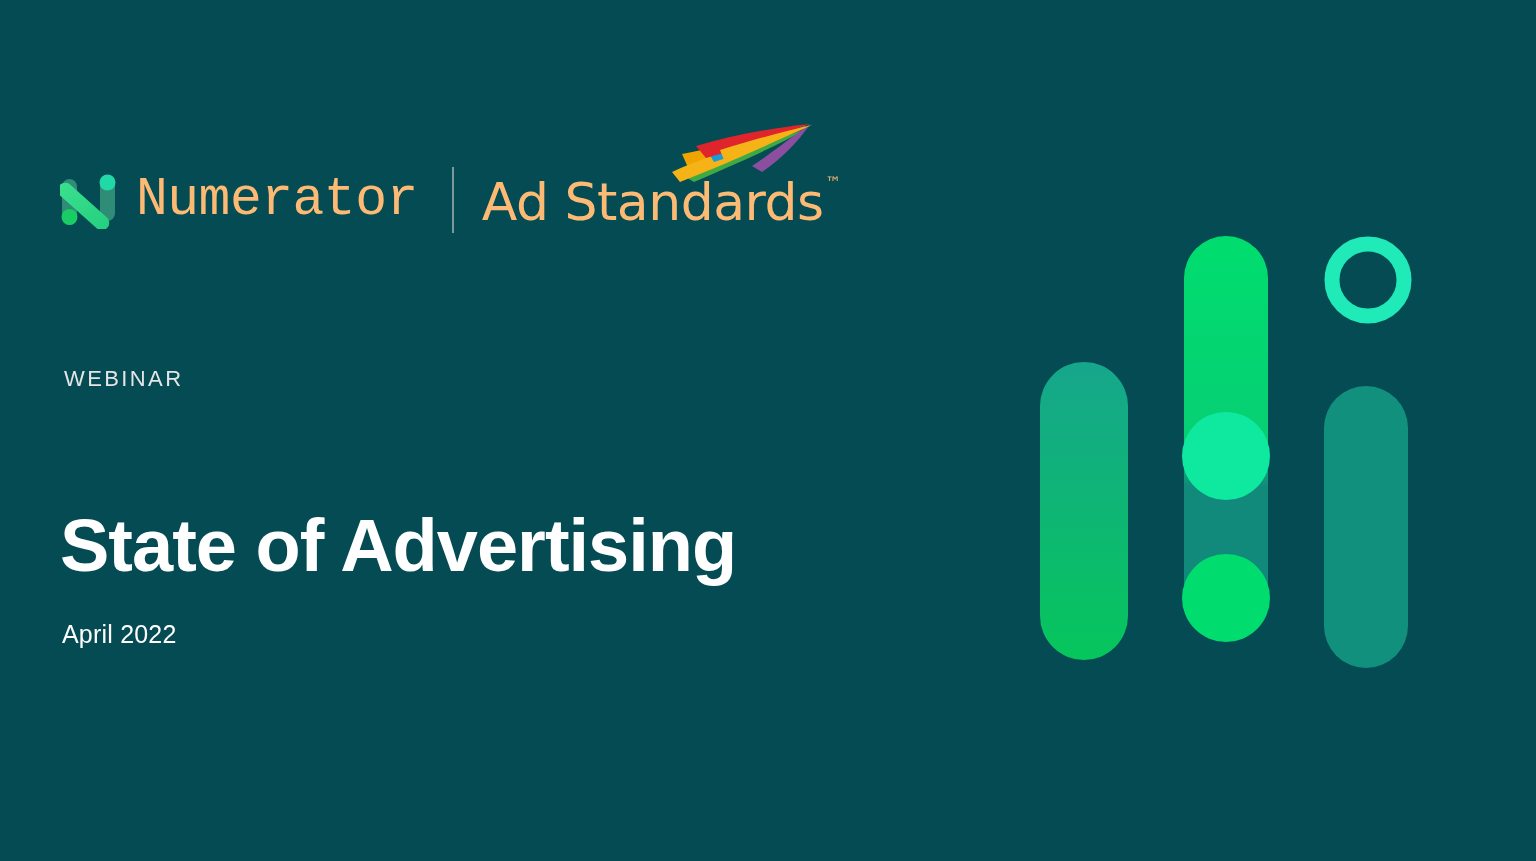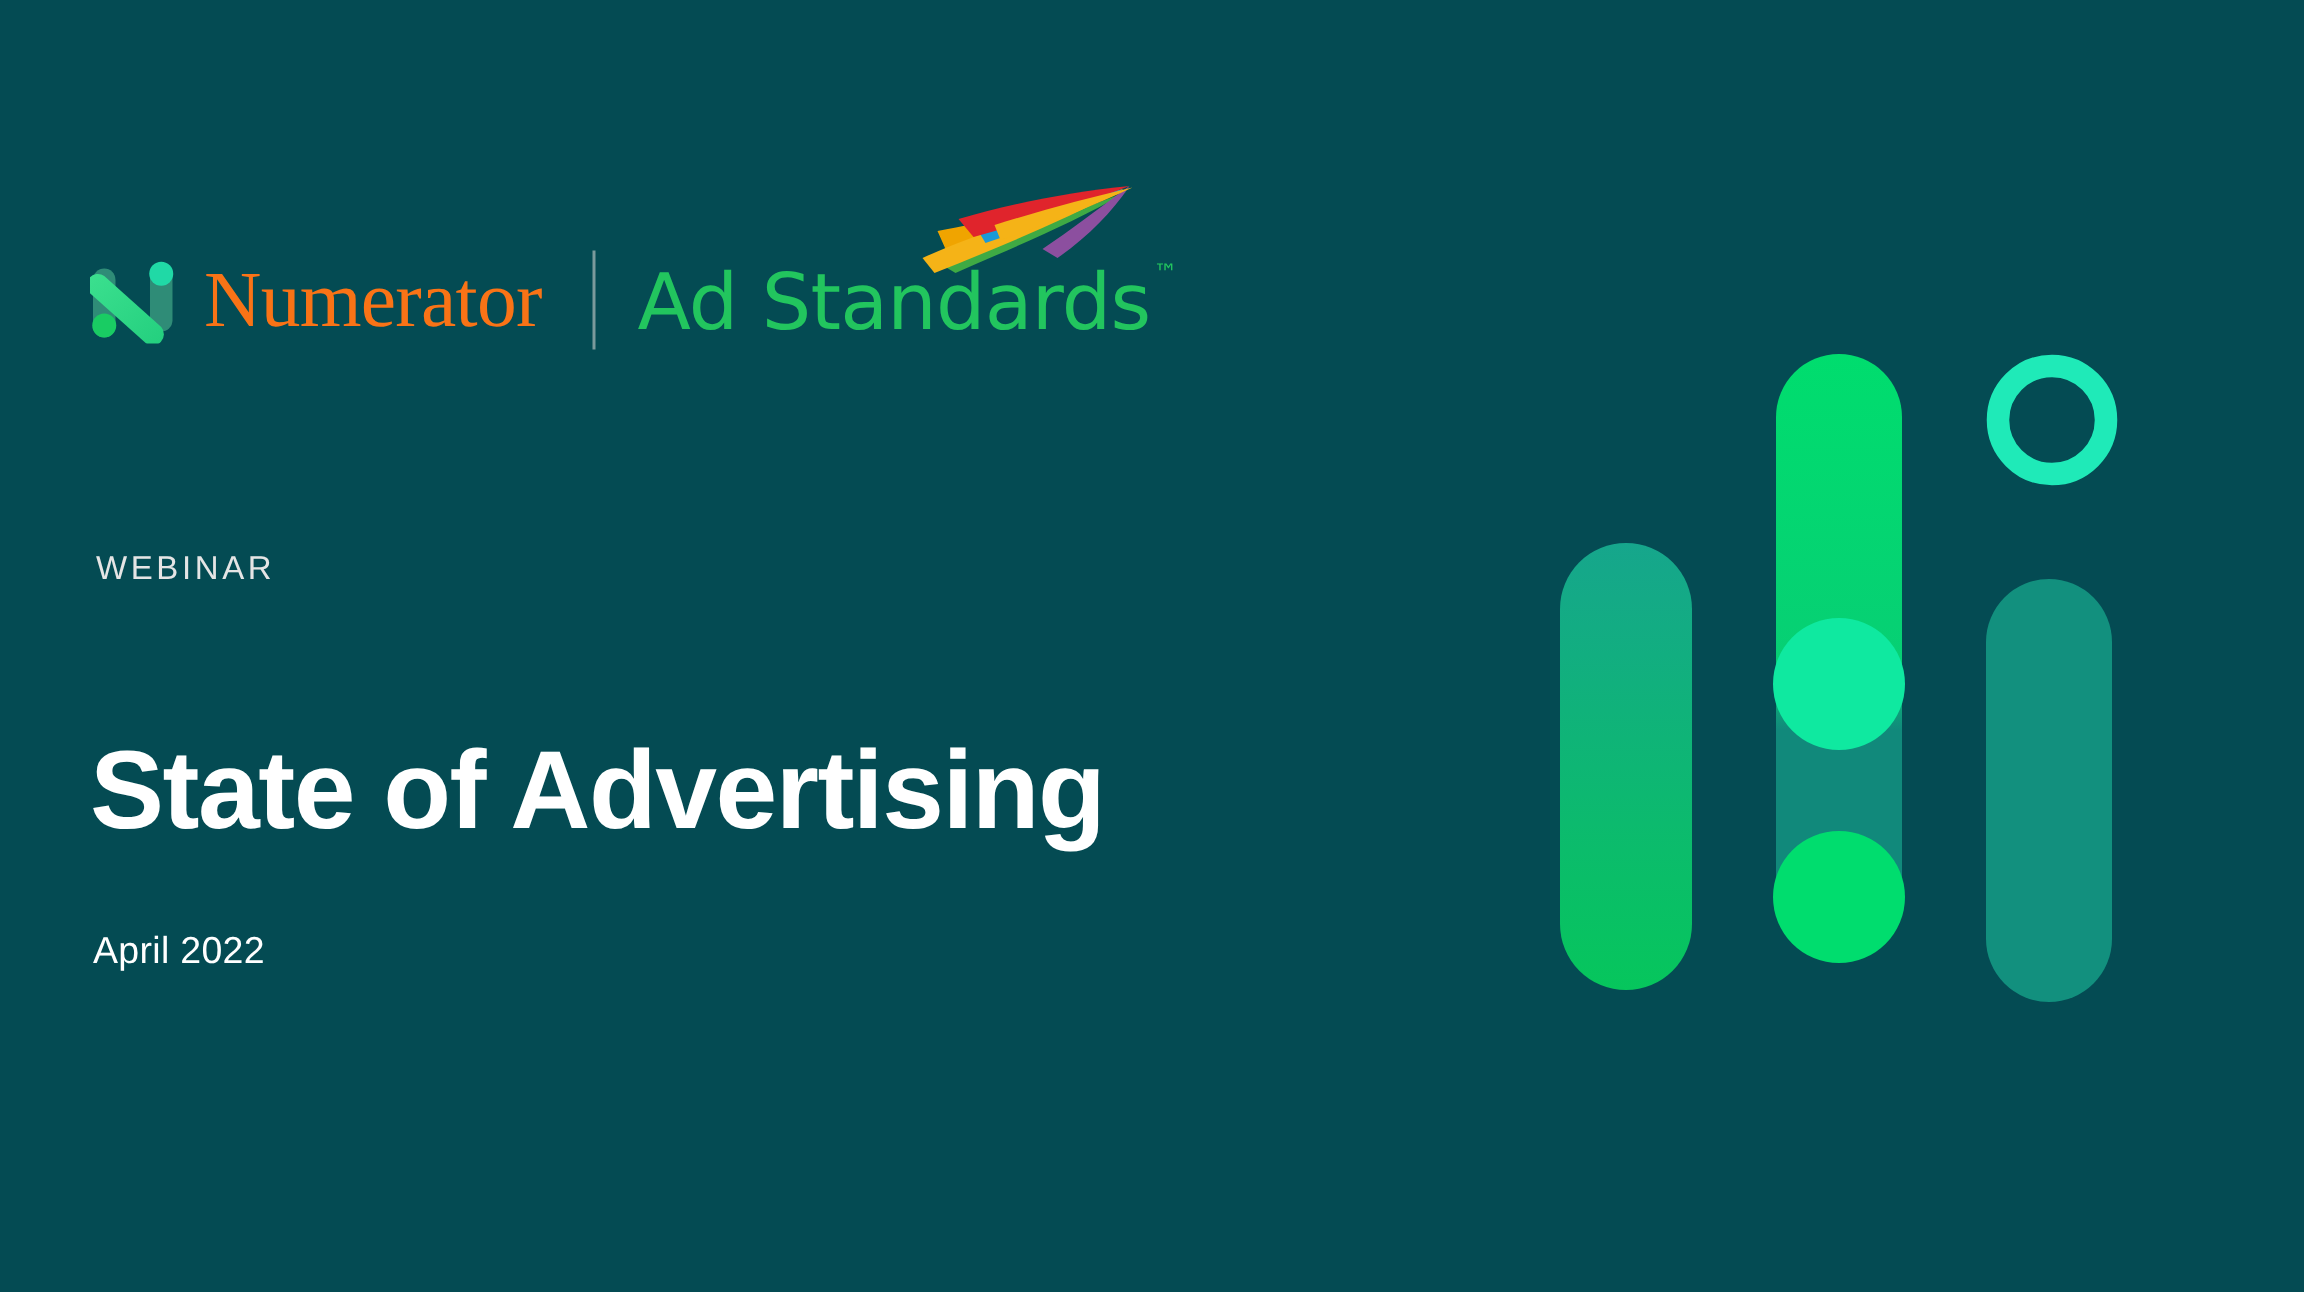--- a/index.html
+++ b/index.html
@@ -36,26 +36,26 @@
     gap: 18px;
   }
 
   .numerator-mark {
     width: 58px;
     height: 58px;
     display: block;
   }
 
   .numerator-wordmark {
-    color: #f97316;
+    color: #fdba74;
     font-size: 53px;
     line-height: 1;
     font-weight: 500;
     letter-spacing: -0.5px;
-    font-family: Liberation Serif, serif;
+    font-family: Liberation Mono, monospace;
     white-space: nowrap;
   }
 
   .logo-divider {
     width: 2px;
     height: 66px;
     background: #7b9a9c;
     margin: 0 28px 0 34px;
     flex: none;
   }
@@ -68,21 +68,21 @@
 
   .adstandards-swoosh {
     position: absolute;
     left: 138px;
     top: -48px;
     width: 200px;
     height: 60px;
   }
 
   .adstandards-text {
-    color: #22c55e;
+    color: #fdba74;
     font-size: 52px;
     line-height: 1;
     font-weight: 400;
     letter-spacing: -0.5px;
     font-family: "DejaVu Sans", sans-serif;
     white-space: nowrap;
     position: relative;
     display: inline-block;
   }
 
@@ -102,21 +102,21 @@
     top: 366px;
     color: #e5e5e5;
     font-size: 22px;
     font-weight: 400;
     letter-spacing: 2.4px;
   }
 
   .slide-title {
     position: absolute;
     left: 60px;
-    top: 436px;
+    top: 455px;
     width: 900px;
     color: #ffffff;
     font-size: 74px;
     line-height: 1.11;
     font-weight: bold;
     letter-spacing: -1px;
   }
 
   .slide-date {
     position: absolute;

